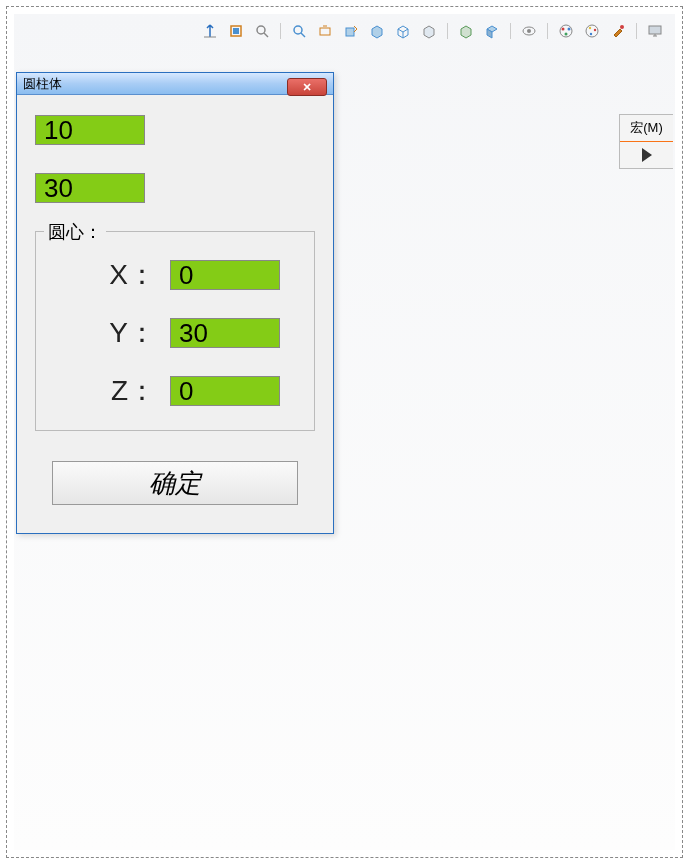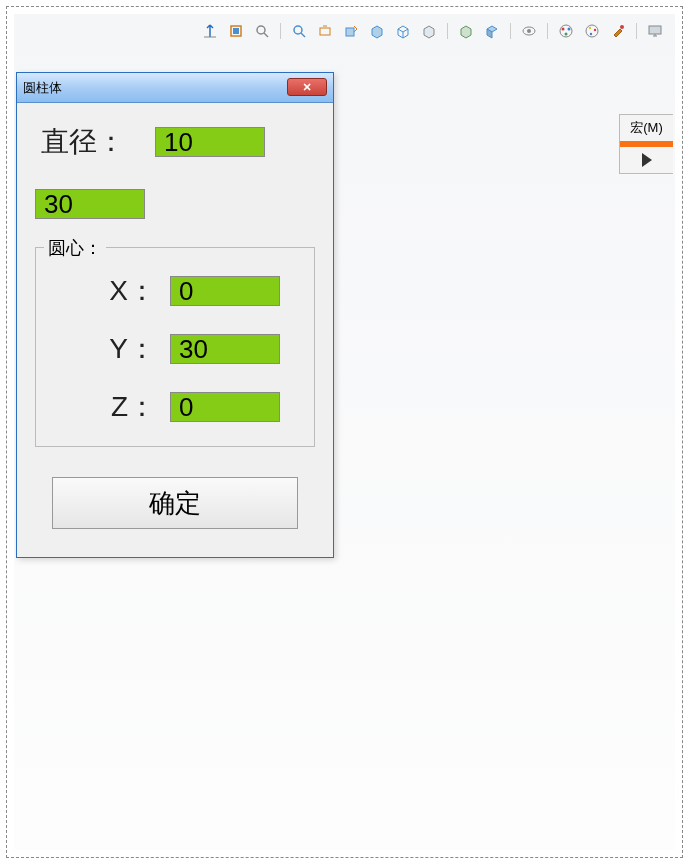--- a/index.html
+++ b/index.html
@@ -51,21 +51,21 @@
     position: absolute;
     top: 100px;
     right: 2px;
     width: 54px;
     background: #f4f4f4;
     border: 1px solid #bbb;
     border-right: none;
     font-size: 13px;
     text-align: center;
   }
-  .macro-title { padding: 4px 2px; border-bottom: 6px solid #f97316; }
+  .macro-title { padding: 4px 2px; border-bottom: 1px solid #f97316; }
   .macro-play {
     padding: 6px;
     display: flex;
     align-items: center;
     justify-content: center;
     cursor: pointer;
   }
   .play-triangle {
     width: 0; height: 0;
     border-left: 10px solid #333;
@@ -77,21 +77,21 @@
   .dialog {
     position: absolute;
     top: 58px;
     left: 2px;
     width: 318px;
     background: #f0f0f0;
     border: 1px solid #2a6fbf;
     box-shadow: 2px 2px 6px rgba(0,0,0,.15);
   }
   .dialog-titlebar {
-    height: 30px;
+    height: 22px;
     background: linear-gradient(to bottom, #d6e8ff 0%, #a9cdf5 50%, #8bbdf0 100%);
     border-bottom: 1px solid #5a8fce;
     display: flex;
     align-items: center;
     padding: 0 6px;
     position: relative;
   }
   .dialog-title { font-size: 13px; color: #000; }
   .dialog-close {
     position: absolute;
@@ -152,27 +152,28 @@
   .fieldset .form-row:last-child { margin-bottom: 6px; }
   .fieldset .form-label {
     width: 110px;
     text-align: right;
     padding-right: 14px;
     padding-left: 0;
   }
   .ok-button {
     display: block;
     width: 246px;
-    height: 52px;
+    height: 44px;
     margin: 0 auto;
     font-size: 26px;
     background: linear-gradient(to bottom, #fafafa, #e6e6e6);
     border: 1px solid #999;
     cursor: pointer;
     font-family: inherit;
+    font-style: italic;
   }
 
   
   .watermark {
     position: absolute;
     top: 370px;
     left: 20px;
     width: 100px;
     height: 100px;
     border: 3px solid rgba(200,40,40,0.25);
@@ -434,21 +435,20 @@
 
   <div class="dialog">
     <div class="dialog-titlebar">
       <span class="dialog-title">圆柱体</span>
       <div class="dialog-close">
         <span>✕</span>
       </div>
     </div>
     <div class="dialog-body">
       <div class="form-row">
-        <div class="form-label">直径：</div>
         <input class="form-input" value="10" style="">
       </div>
       <div class="form-row">
         <input class="form-input" value="30" style="">
       </div>
       <div class="fieldset">
         <div class="fieldset-legend">圆心：</div>
         <div class="form-row">
           <div class="form-label">X：</div>
           <input class="form-input" value="0" style="">

